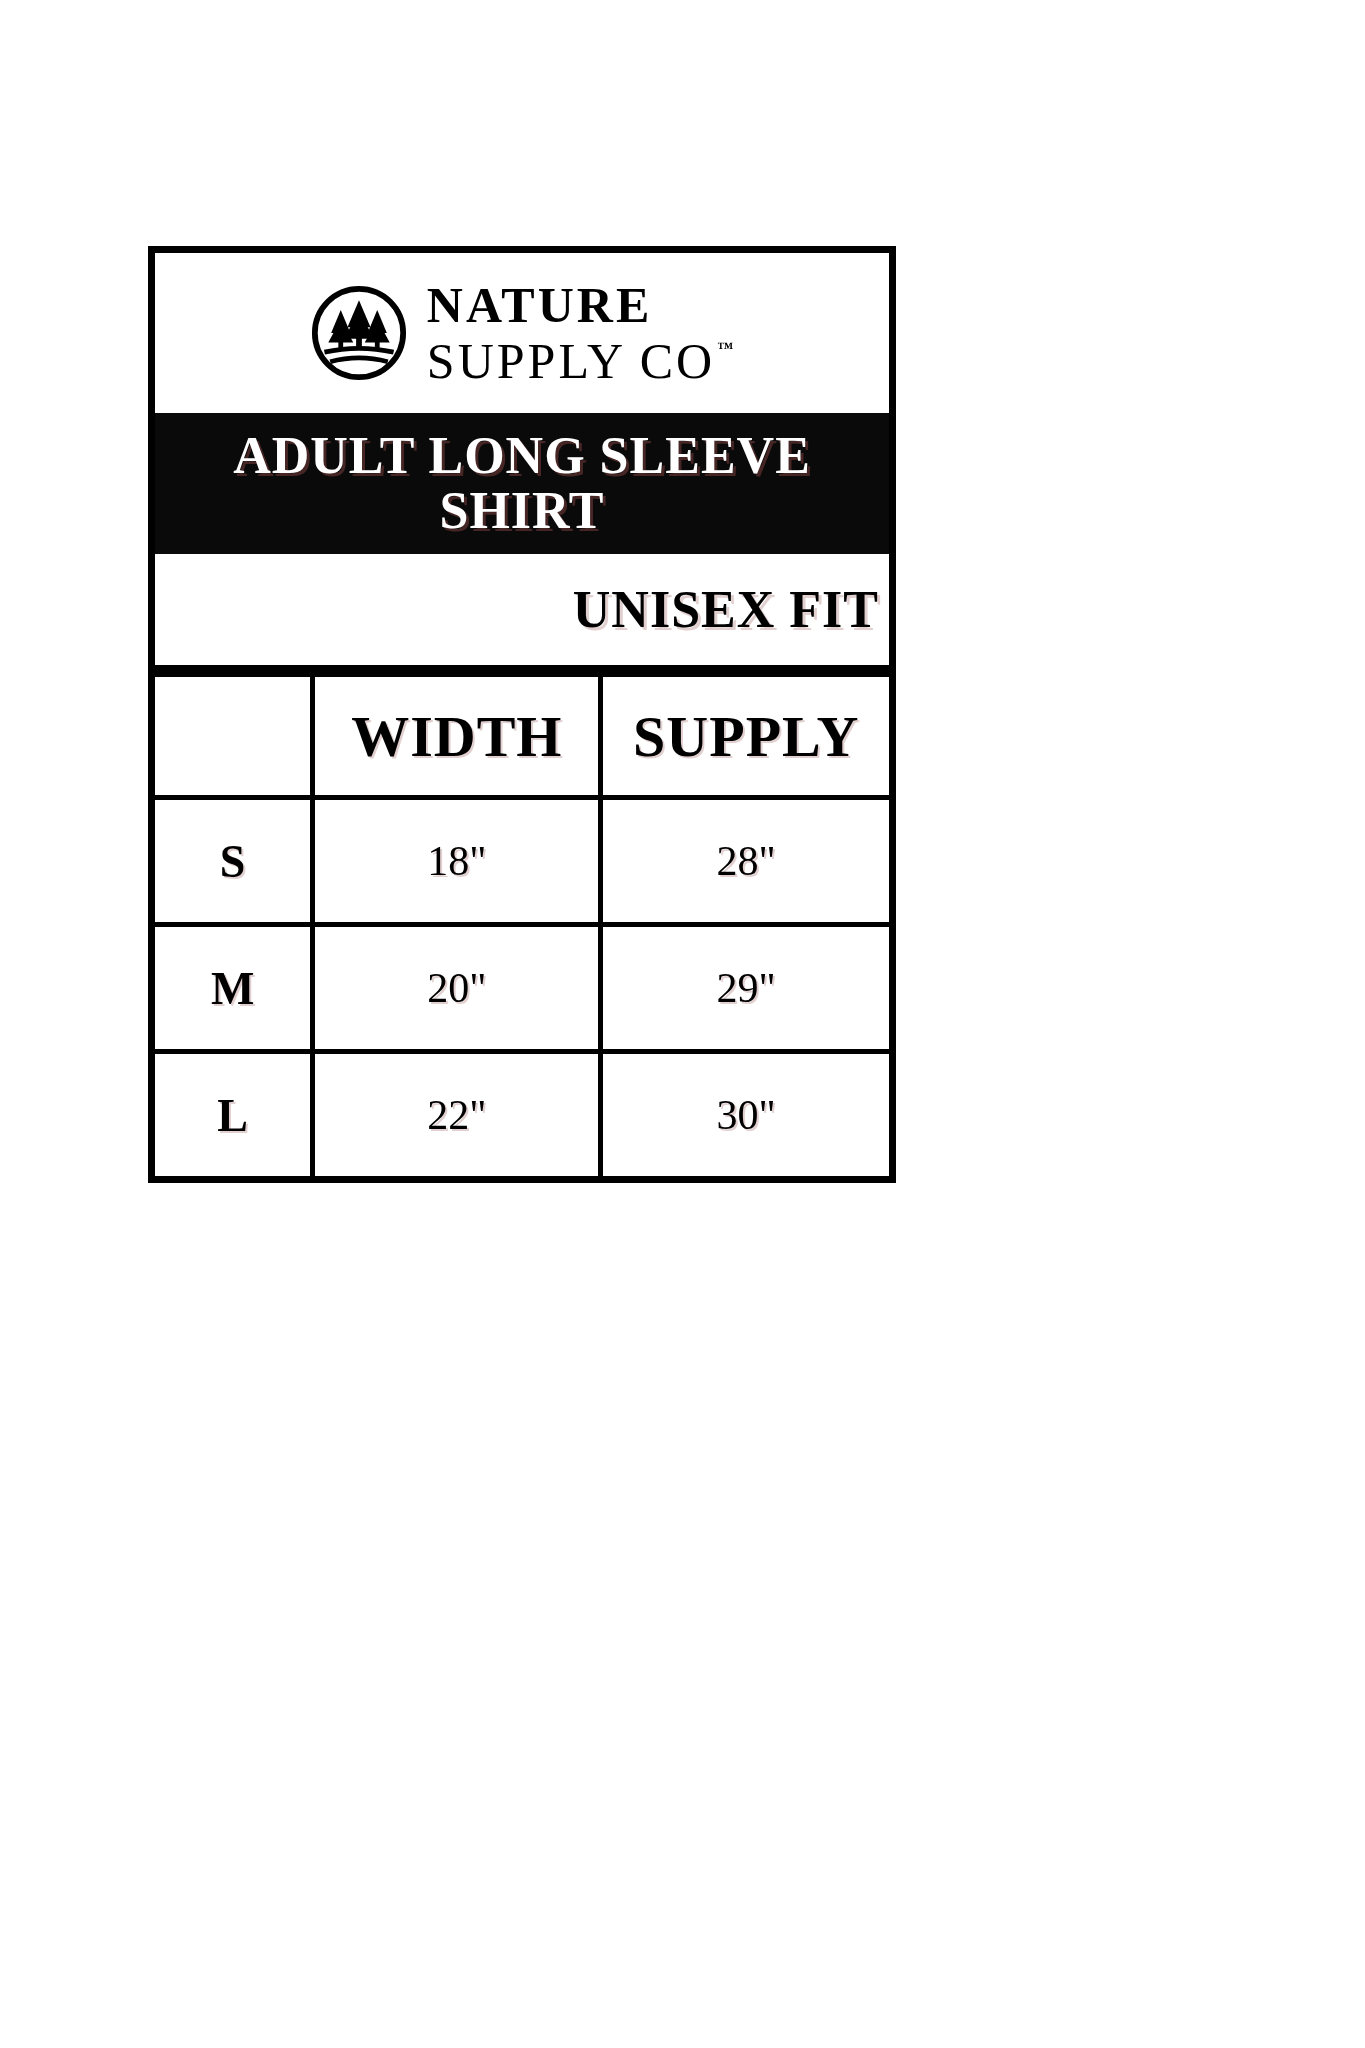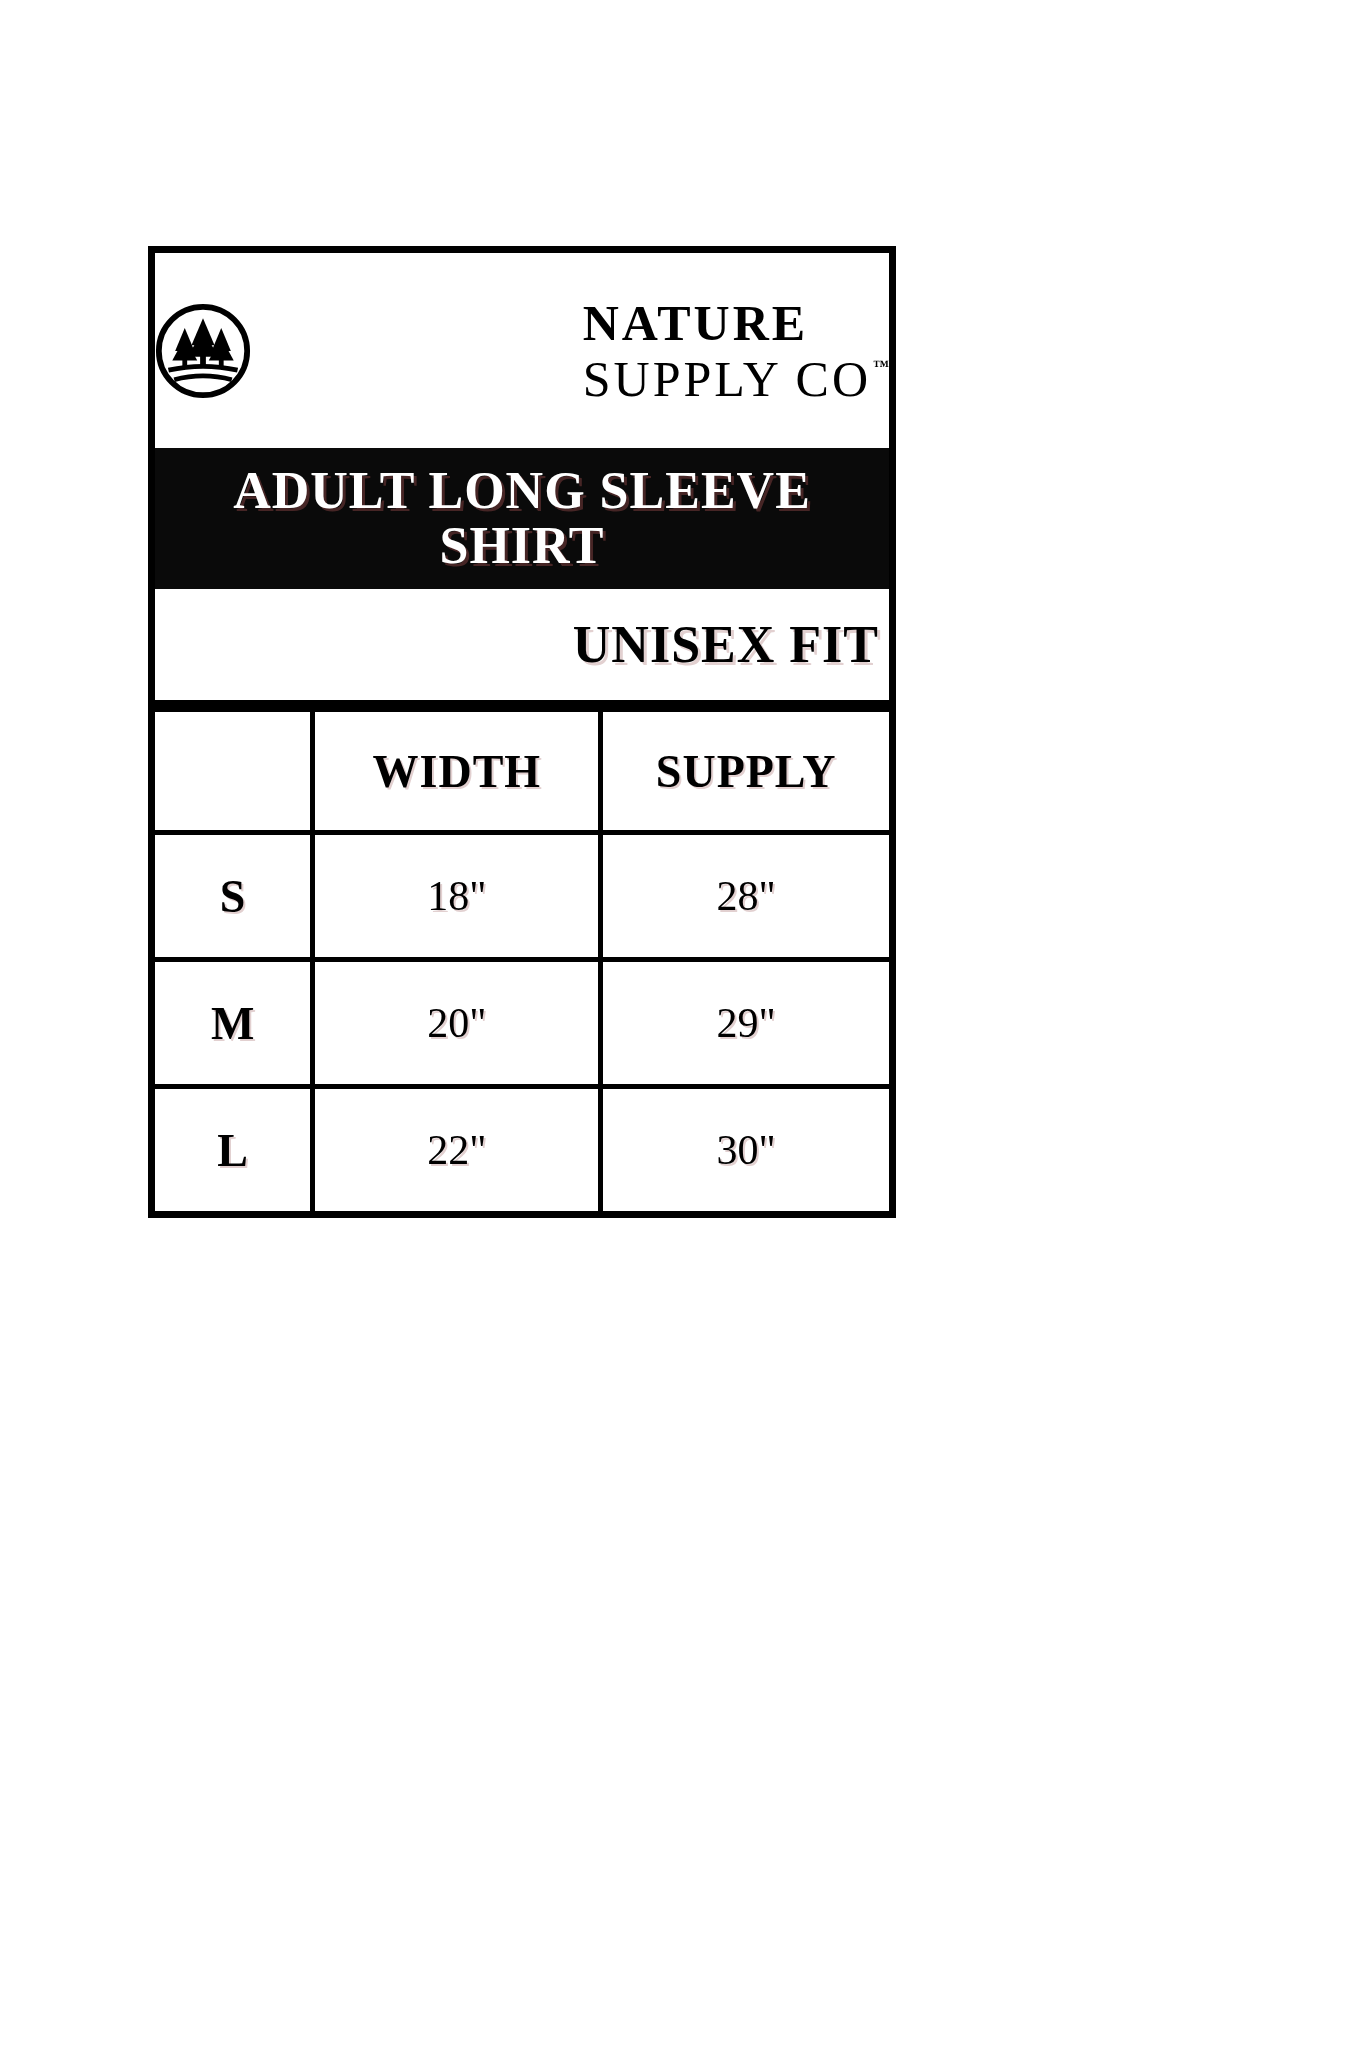--- a/index.html
+++ b/index.html
@@ -22,22 +22,22 @@
     width: 748px;
     box-sizing: border-box;
     border: 7px solid #000000;
     background: #ffffff;
   }
 
   
   .logo-band {
     display: flex;
     align-items: center;
-    justify-content: space-between;
-    height: 195px;
+    justify-content: center;
+    height: 160px;
     background: #ffffff;
     box-sizing: border-box;
   }
   .logo-mark {
     width: 96px;
     height: 96px;
     margin-right: 20px;
     flex: 0 0 auto;
   }
   .logo-text {
@@ -113,21 +113,21 @@
     border-right: none;
   }
   table.size-table tr:last-child > * {
     border-bottom: none;
   }
   .col-size { width: 21.5%; }
   .col-dim  { width: 39.25%; }
 
   th.head-cell {
     height: 118px;
-    font-size: 46px;
+    font-size: 58px;
     font-weight: bold;
     letter-spacing: 1px;
     text-shadow: 2px 2px 0 rgba(190,150,150,0.45);
   }
   th.head-blank { height: 118px; }
 
   td.size-cell {
     height: 122px;
     font-size: 46px;
     font-weight: bold;

